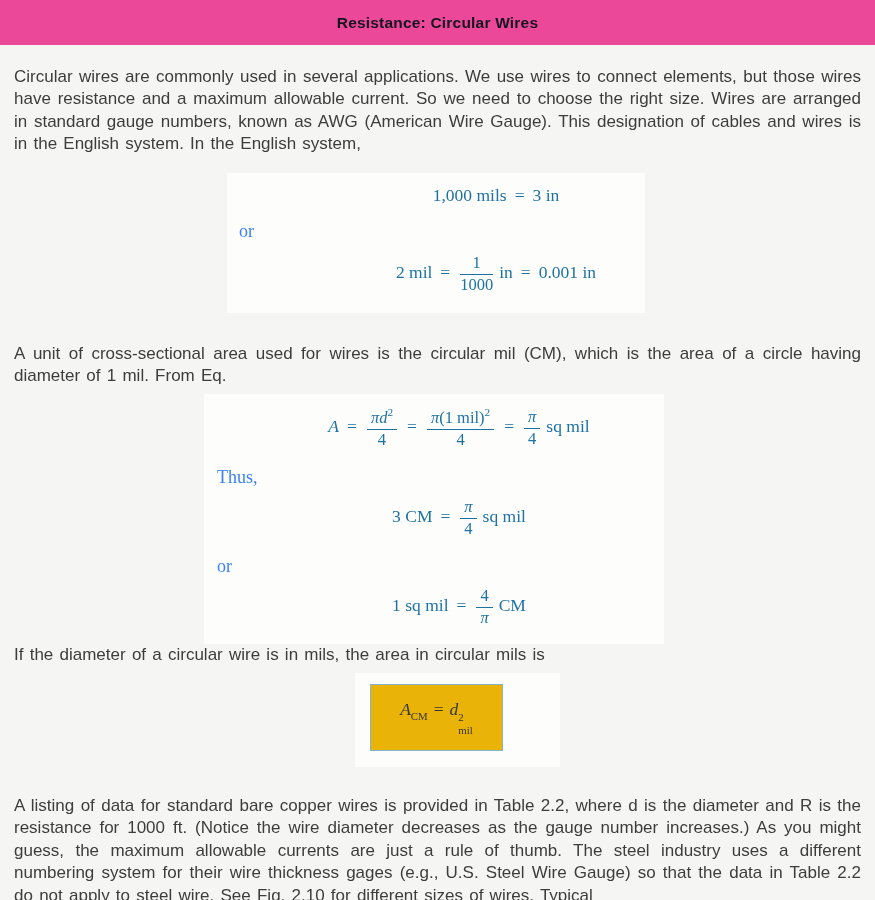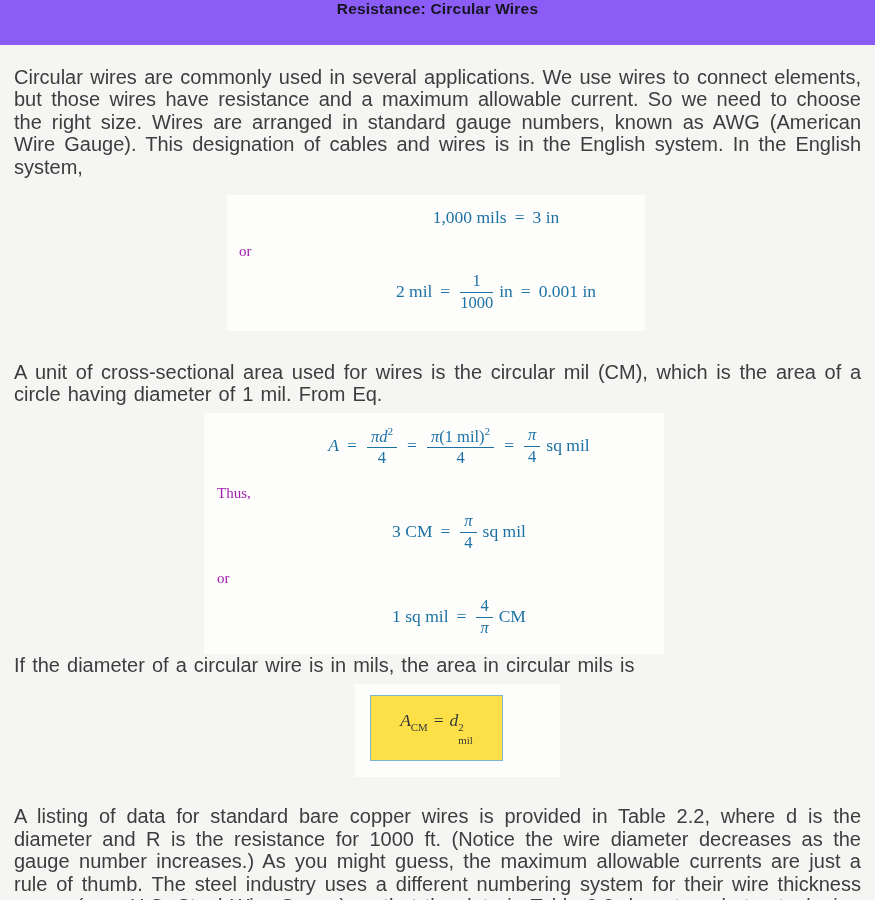--- a/index.html
+++ b/index.html
@@ -4,33 +4,34 @@
 <style>
   * { box-sizing: border-box; margin: 0; padding: 0; }
   html, body { width: 875px; height: 900px; overflow: hidden; }
   body {
     background: #f5f5f3;
     font-family: "Liberation Sans", sans-serif;
     color: #3d3d3d;
   }
   .header-bar {
     height: 45px;
-    background: #8b5cf6;
+    background: #ec4899;
     display: flex;
+    align-items: center;
     justify-content: center;
   }
   .page-title {
     font-size: 15.5px;
     font-weight: bold;
     color: #15151f;
     letter-spacing: 0.2px;
   }
   .content { padding: 0 14px; }
   p.body-text {
-    font-size: 20px;
+    font-size: 17px;
     line-height: 22.4px;
     text-align: justify;
     word-spacing: 1.5px;
   }
   .p1 { margin-top: 21px; }
   .p2 { margin-top: 30px; }
   .p3 { }
   .p4 { margin-top: 28px; }
 
   .eq-block {
@@ -42,22 +43,22 @@
   .block1 { width: 418px; margin-left: 213px; margin-top: 17px; padding: 12px 8px 18px; }
   .block2 { width: 460px; margin-left: 190px; margin-top: 7px;  padding: 12px 8px 16px; }
   .block3 { width: 205px; margin-left: 341px; margin-top: 7px;  padding: 11px 0 16px; }
 
   .eq-row { text-align: center; }
   .shift1 { padding-left: 120px; }
   .shift2 { padding-left: 50px; }
 
   .connector {
     font-family: "Liberation Serif", serif;
-    color: #a21caf;
-    font-size: 15px;
+    color: #3b82f6;
+    font-size: 18px;
   }
   .block1 .connector { margin: 15px 0 12px 4px; }
   .block2 .connector { margin: 17px 0 10px 5px; }
 
   .eq-part { margin: 0 2px; }
   .eq-equals { margin: 0 6px; }
   .mvar, .pi { font-style: italic; }
 
   .frac {
     display: inline-block;
@@ -73,21 +74,21 @@
   sup { font-size: 0.68em; }
 
   .eq-box {
     margin-left: 15px;
     width: 133px;
     border: 1.5px solid #7fb6ce;
     padding: 14px 0 13px;
     text-align: center;
     color: #33363a;
     font-size: 17.5px;
-    background: #fde047;
+    background: #eab308;
   }
   .supsub {
     display: inline-flex;
     flex-direction: column;
     align-items: flex-start;
     font-size: 0.62em;
     line-height: 1.2;
     vertical-align: -0.55em;
   }
   .eq-box sub { font-size: 0.62em; }

